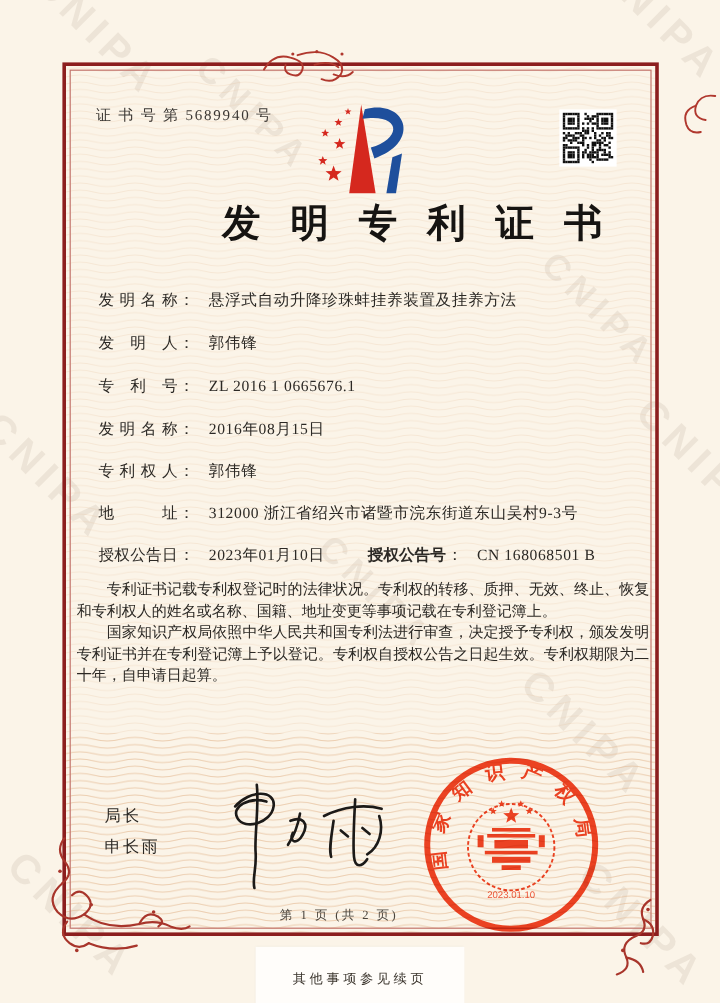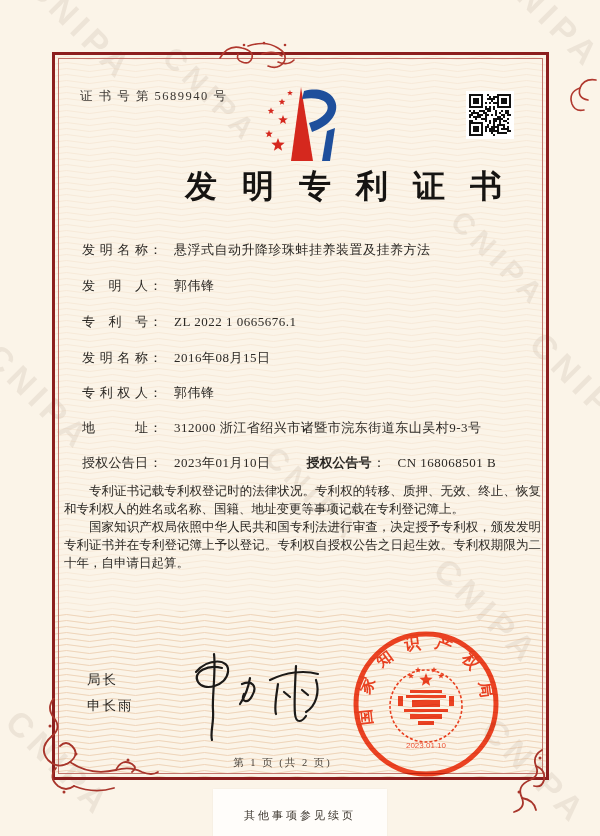--- a/index.html
+++ b/index.html
@@ -304,21 +304,21 @@
 
 <div class="abs title">发明专利证书</div>
 
 <div class="abs frow" style="top:241px;">
   <span class="flabel">发明名称</span><span class="fcolon">：</span><span class="fval">悬浮式自动升降珍珠蚌挂养装置及挂养方法</span>
 </div>
 <div class="abs frow" style="top:277px;">
   <span class="flabel">发明人</span><span class="fcolon">：</span><span class="fval">郭伟锋</span>
 </div>
 <div class="abs frow" style="top:313px;">
-  <span class="flabel">专利号</span><span class="fcolon">：</span><span class="fval">ZL 2022 1 0665676.1</span>
+  <span class="flabel">专利号</span><span class="fcolon">：</span><span class="fval">ZL 2016 1 0665676.1</span>
 </div>
 <div class="abs frow" style="top:349px;">
   <span class="flabel">发明名称</span><span class="fcolon">：</span><span class="fval">2016年08月15日</span>
 </div>
 <div class="abs frow" style="top:384px;">
   <span class="flabel">专利权人</span><span class="fcolon">：</span><span class="fval">郭伟锋</span>
 </div>
 <div class="abs frow" style="top:419px;">
   <span class="flabel">地址</span><span class="fcolon">：</span><span class="fval">312000 浙江省绍兴市诸暨市浣东街道东山吴村9-3号</span>
 </div>

